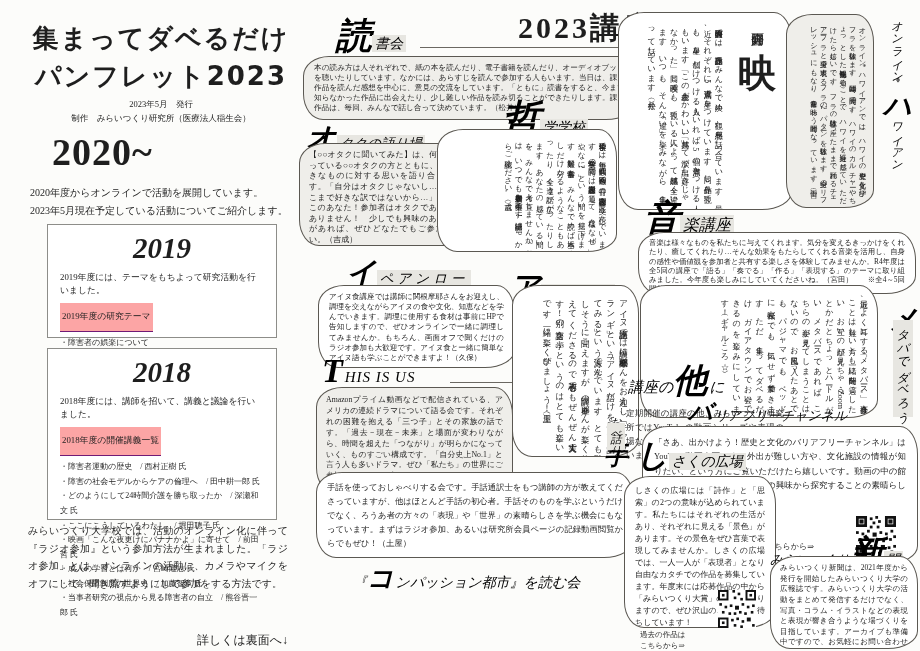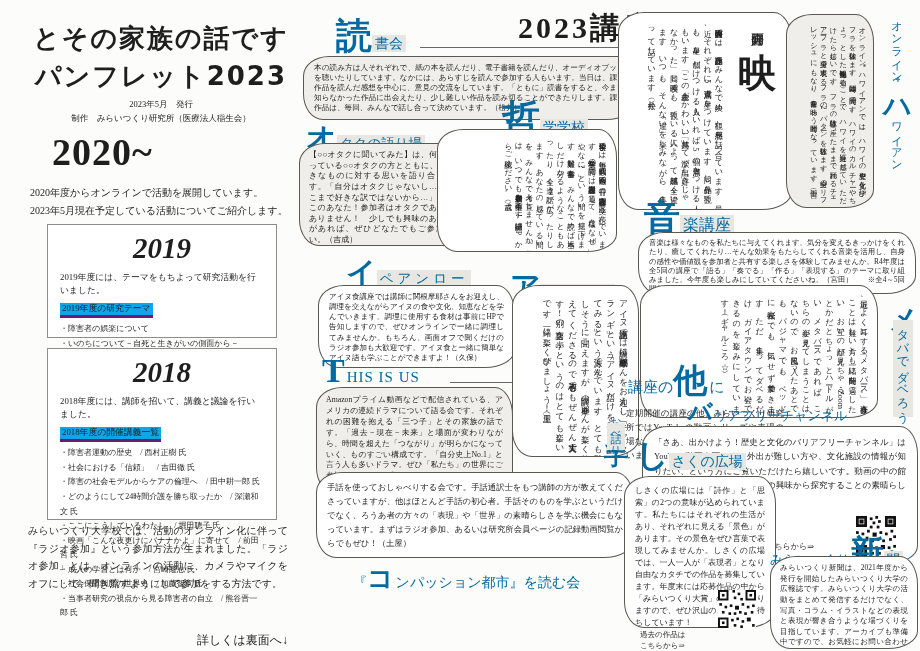--- a/index.html
+++ b/index.html
@@ -13,41 +13,41 @@
   .bubble {
     position:absolute; box-sizing:border-box;
     border:1px solid #5b5852; background:#fff;
     padding:7px 10px; overflow:hidden;
     border-radius:26px 18px 30px 20px / 20px 28px 18px 26px;
     text-align:justify;
   }
   .bubble.gray { background:#efeeea; }
   .vert { writing-mode:vertical-rl; text-orientation:mixed; }
   
-  .sec-title { position:absolute; white-space:nowrap; color:#0369a1; }
+  .sec-title { position:absolute; white-space:nowrap; color:#000000;font-style:italic; }
   .sec-title .t1 { font-weight:700; }
   .sec-title .t2g { background:#e7e6e1; padding:1px 3px; }
   .sec-title .t2p { padding:1px 2px; }
   .trule { position:absolute; height:1px; background:#6b6862; }
   
   #logo   { left:30px; top:20px; width:262px; text-align:center;
             font-family:"DejaVu Sans","Liberation Sans",sans-serif;
             font-weight:900; font-size:26px; line-height:1.45; letter-spacing:2px; }
   #issue    { left:30px; top:99px;  width:262px; text-align:center; font-size:8.5px; }
   #producer { left:30px; top:113px; width:262px; text-align:center; font-size:8.5px; }
   #era   { left:52px; top:130px; font-size:38px; font-weight:700; letter-spacing:1px; }
   #intro { left:30px; top:184px; width:258px; font-size:10px; line-height:1.75; white-space:pre-line; }
   .yearbox { position:absolute; box-sizing:border-box; border:1px solid #8d8d89; background:#fff; padding:9px 12px; }
   #box2019 { left:47px; top:224px; width:230px; height:114px; }
   #box2018 { left:47px; top:348px; width:230px; height:172px; }
   .yhead { display:flex; align-items:center; gap:8px;flex-direction:column; }
   .ynum  { font-size:29px; font-weight:700; line-height:1; font-style:italic; }
   .ylead { font-size:8.8px; line-height:1.5; }
   .ylist-title { display:inline-block; font-size:8.8px; margin-top:6px;
-                 background:#0ea5e9; border-bottom:3px solid #701a75; padding:0 2px; }
+                 background:#fca5a5; border-bottom:1px solid #701a75; padding:8px 2px; }
   .yearbox ul { margin:4px 0 0; padding:0; list-style:none; font-size:8px; line-height:1.82; }
   #radio-p1 { left:28px; top:522px; width:260px; font-size:10px; line-height:1.75; text-align:justify; }
   #radio-p2 { left:28px; top:596px; width:260px; font-size:10px; line-height:1.75; text-align:justify; }
   #more-info { left:120px; top:632px; width:168px; font-size:12px; text-align:right; }
   
   #catalog-title { left:518px; top:8px; font-size:30px; font-weight:600; letter-spacing:3px; }
   
   #t-dokusho { left:336px; top:12px; }  #t-dokusho .t1{font-size:36px;} #t-dokusho .t2g{font-size:14px;}
   #b-dokusho { left:303px; top:56px; width:333px; height:64px; font-size:7.6px; line-height:1.32; padding:6px 10px; }
   #rule-dokusho { left:420px; top:47px; width:214px; }
@@ -108,21 +108,21 @@
 
   .qr { position:absolute; }
   .qr svg { display:block; width:100%; height:100%; }
 </style>
 </head>
 <body>
 
 <div class="sheet">
 
   <div class="abs" id="logo">
-    <div>とその家族の話です</div>
+    <div>集まってダベるだけ</div>
     <div>パンフレット2023</div>
   </div>
   <div class="abs" id="issue">2023年5月　発行</div>
   <div class="abs" id="producer">制作　みらいつくり研究所（医療法人稲生会）</div>
 
   <div class="abs" id="era">2020~</div>
   <div class="abs" id="intro">2020年度からオンラインで活動を展開しています。
 2023年5月現在予定している活動についてご紹介します。</div>
 
   <div class="yearbox" id="box2019">
@@ -140,21 +140,20 @@
   </div>
 
   <div class="yearbox" id="box2018">
     <div class="yhead">
       <span class="ynum">2018</span>
       <span class="ylead">2018年度には、講師を招いて、講義と議論を行いました。</span>
     </div>
     <div class="ylist-title">2018年度の開催講義一覧</div>
     <ul>
       <li>・障害者運動の歴史　/ 西村正樹 氏</li>
-      <li>・社会における「信頼」　/ 吉田徹 氏</li>
       <li>・障害の社会モデルからケアの倫理へ　/ 田中耕一郎 氏</li>
       <li>・どのようにして24時間介護を勝ち取ったか　/ 深瀬和文 氏</li>
       <li>・ここにこうしているわたし　/ 堀田聰子 氏</li>
       <li>・映画「こんな夜更けにバナナかよ」に寄せて　/ 前田哲 氏</li>
       <li>・成人の学習とは何か　/ 宮崎隆志 氏</li>
       <li>・社会保障制度の世界史　/ 加藤智章 氏</li>
       <li>・当事者研究の視点から見る障害者の自立　/ 熊谷晋一郎 氏</li>
     </ul>
   </div>
 

